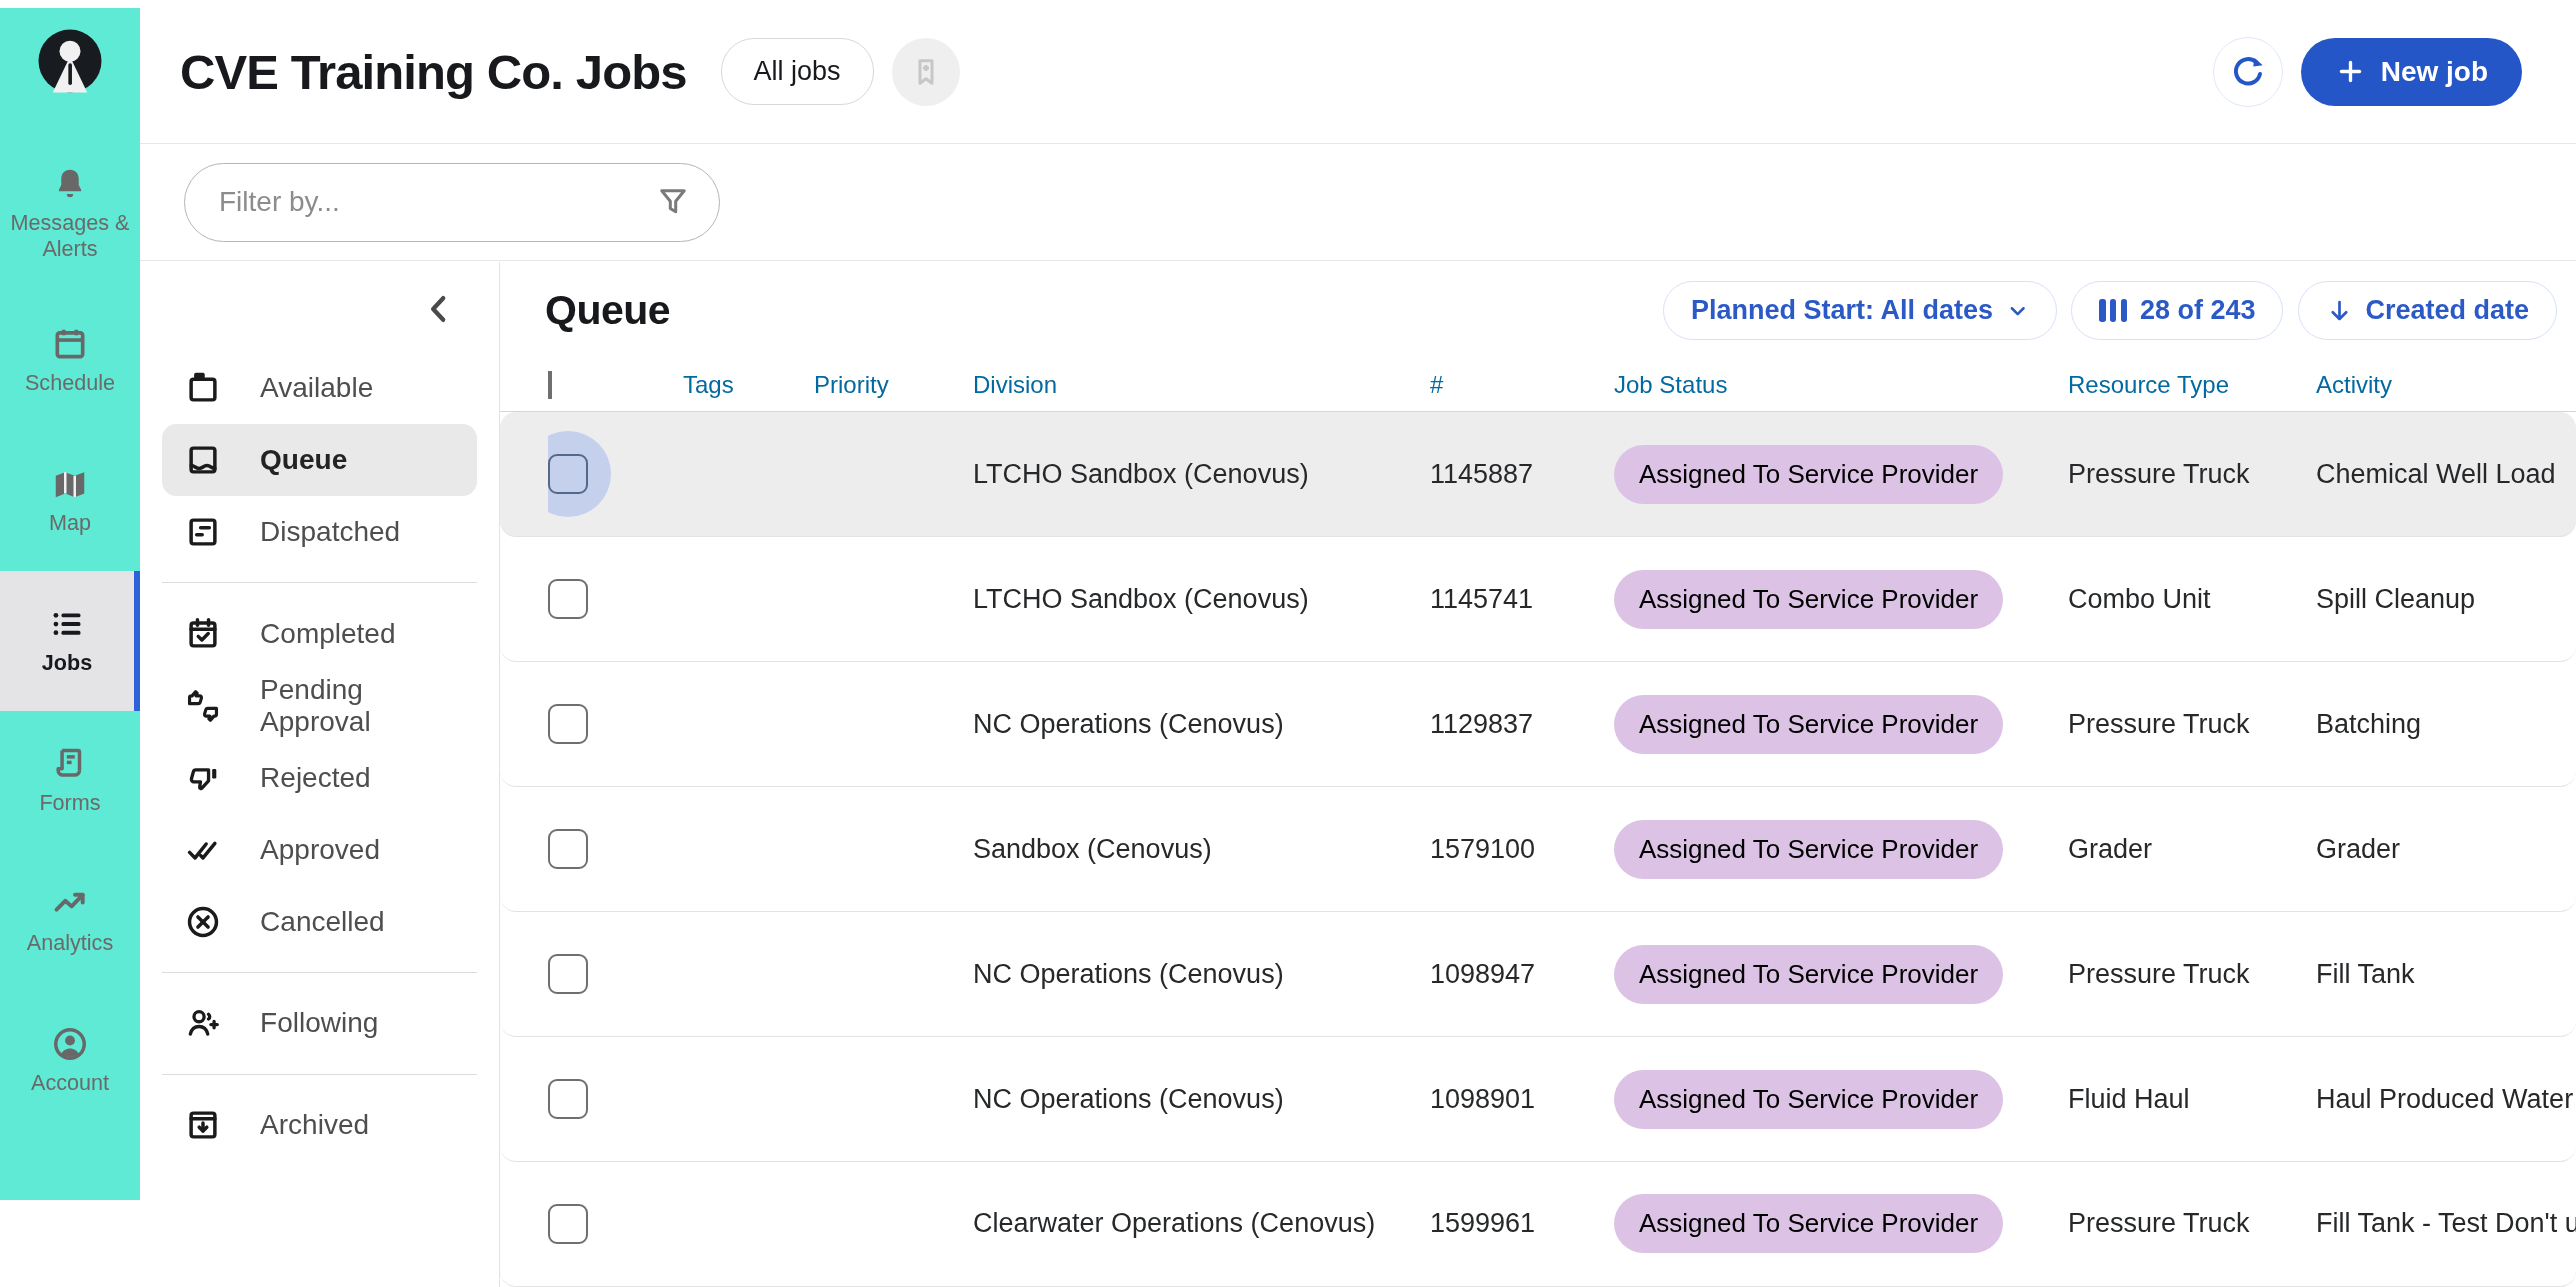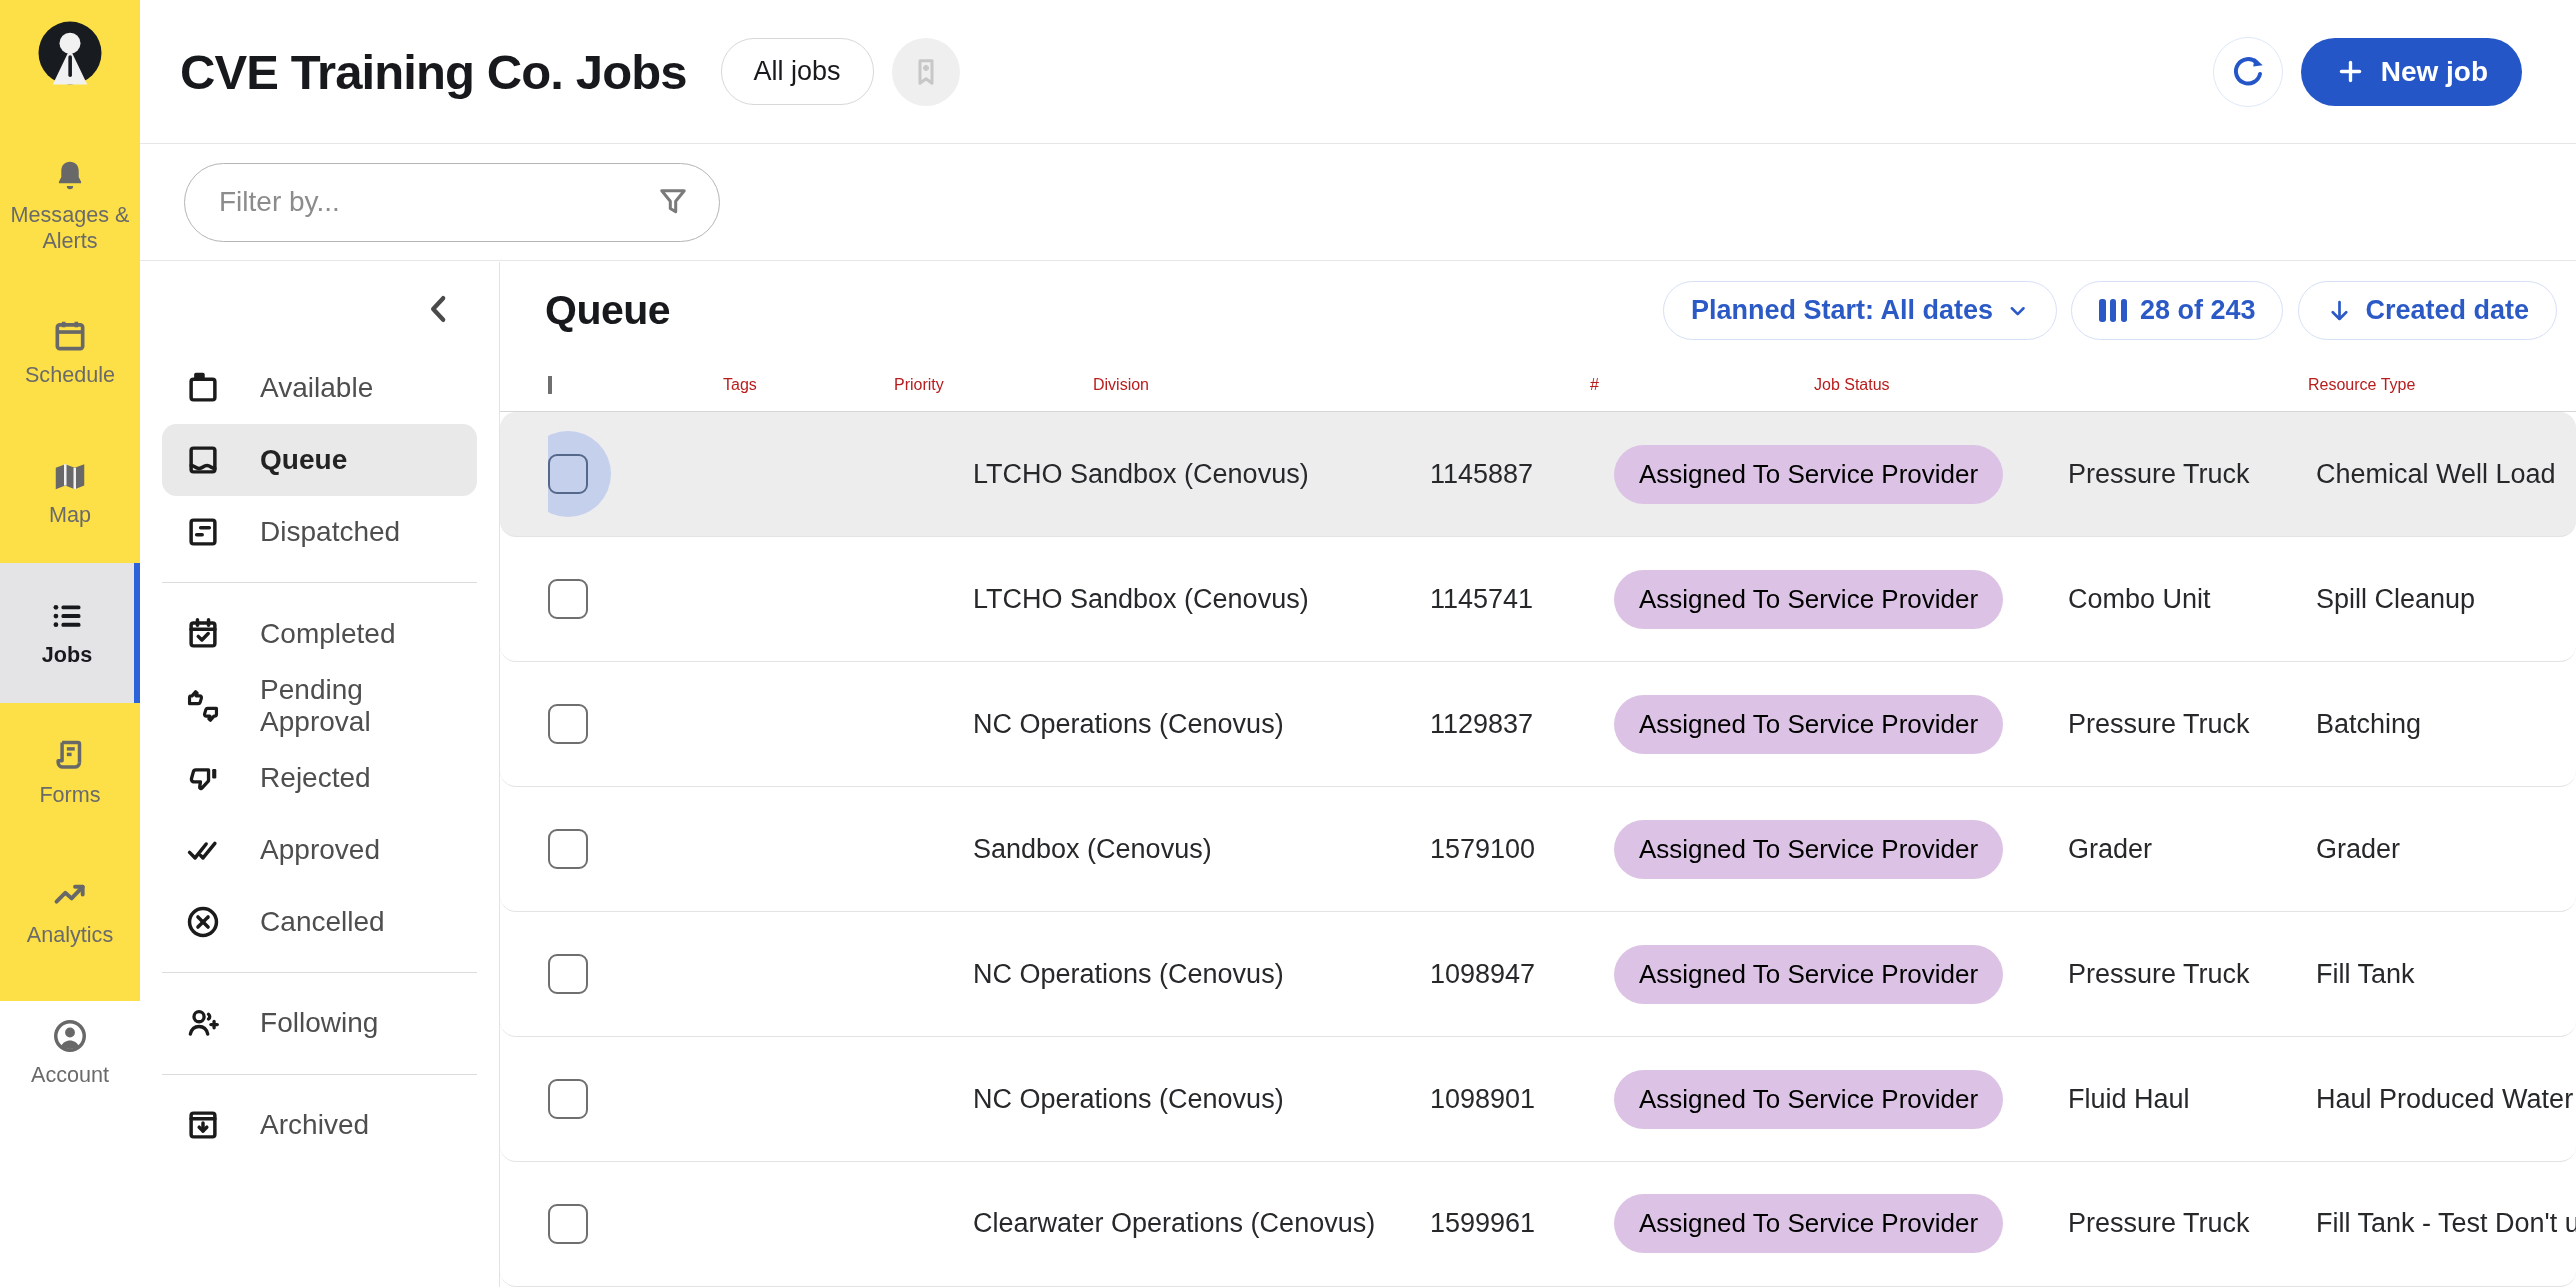--- a/index.html
+++ b/index.html
@@ -5,21 +5,21 @@
   * { margin:0; padding:0; box-sizing:border-box; }
   html,body { width:2576px; height:1287px; }
   body {
     position:relative; overflow:hidden; background:#fff;
     font-family:"Liberation Sans", sans-serif; color:#26282a;
     --accent:#2456c7; --status-pill:#dcc3e5; --priority-dot:#4a90e9;
   }
   svg { display:block; }
 
   
-  .app-sidebar { position:absolute; left:0; top:0; width:140px; height:1001px; background:#fde047; z-index:5; }
+  .app-sidebar { position:absolute; left:0; top:8px; width:140px; height:1192px; background:#5eead4; z-index:5; }
   .logo-wrap { display:flex; justify-content:center; padding-top:12.6px; }
   .app-nav { margin-top:38px; }
   .nav-item { height:140px; display:flex; flex-direction:column; align-items:center; justify-content:center; gap:7.2px;
     color:#6a6a6a; font-size:21.6px; line-height:26px; text-align:center; cursor:pointer; width:100%; padding:0 3.6px; }
   .nav-item.tall { height:155px; }
   .nav-item .nicon { width:38px; height:38px; color:#686868; }
   .nav-item.active { background:#e4e4e6; border-right:6.3px solid #2d62d9; color:#17191c; font-weight:700; }
   .nav-item.active .nicon { color:#17191c; }
 
   
@@ -66,21 +66,21 @@
   .section-title { font-size:41px; font-weight:800; letter-spacing:-0.5px; color:#17191c; }
   .content-head .spacer { flex:1; }
   .tool-pill { height:59px; border:1.8px solid #d6e0f6; border-radius:30px; background:#fff; padding:0 27px;
     display:flex; align-items:center; gap:12.6px; color:#2b5ac6; font-size:27px; font-weight:700; cursor:pointer;
     font-family:"Liberation Sans", sans-serif; white-space:nowrap; margin-left:14.4px; }
   .bars-icon { display:flex; gap:4.5px; }
   .bars-icon i { width:6.3px; height:23.4px; border-radius:2.7px; background:#2b5ac6; }
 
   .grid-row { display:grid; grid-template-columns:135px 131px 159px 457px 184px 454px 248px minmax(0,1fr);
     padding-left:48px; align-items:center; }
-  .thead { height:59px; border-bottom:0.9px solid #d6d6d6; color:#b91c1c; font-size:16px;gap:40px; }
+  .thead { height:59px; border-bottom:0.9px solid #d6d6d6; color:#0369a1; font-size:24px; }
   .trow { height:138px; border-bottom:0.9px solid #e3e3e3; font-size:27px; color:#26282a; cursor:pointer;border-radius:16px; }
   .trow.highlighted { background:#ededee; }
   .cell { overflow:hidden; white-space:nowrap; }
 
   .checkbox { width:40px; height:40px; border:2.7px solid #6f6f6f; border-radius:9px; background:transparent; cursor:pointer; }
   .cb-halo { position:relative; width:86px; height:86px; margin-left:-23.4px; display:flex; align-items:center; justify-content:center; }
   .cb-halo.on { background:#c5d1ec; border-radius:50%; }
   .cb-halo.on .checkbox { border-color:#56688a; }
 
   .dot { width:27px; height:27px; border-radius:50%; background:var(--priority-dot); margin-left:12.6px; }

